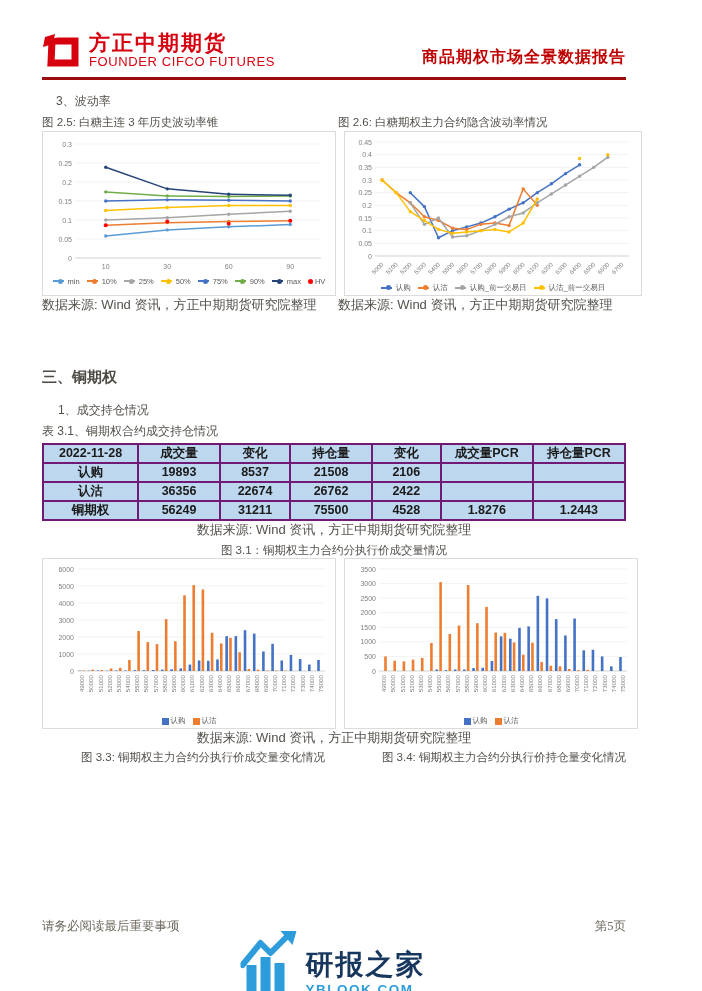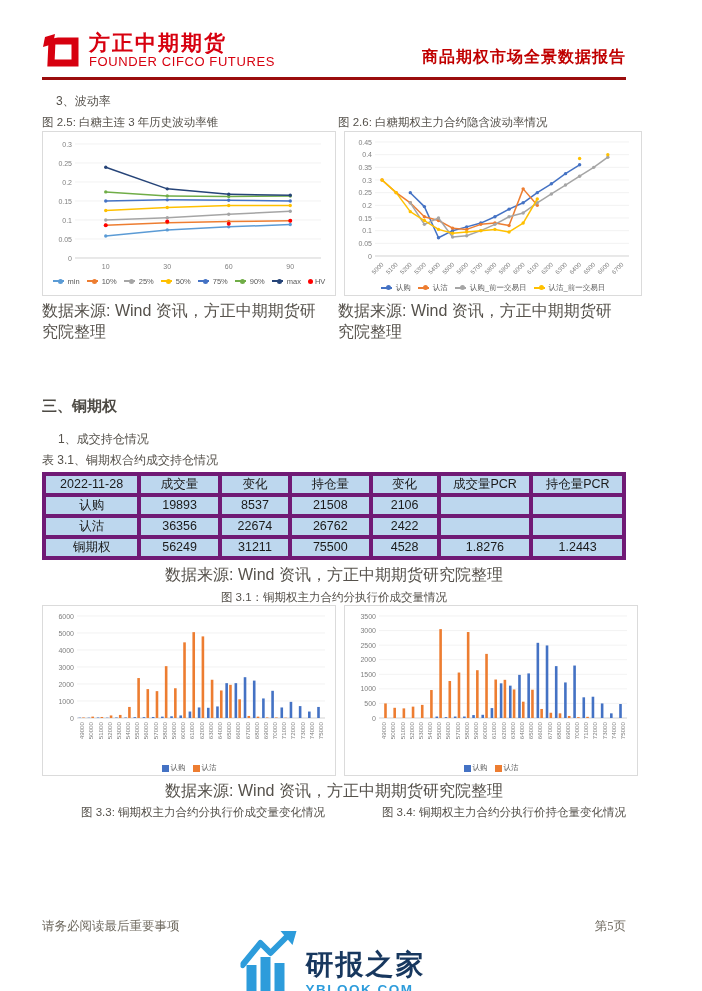--- a/index.html
+++ b/index.html
@@ -23,30 +23,30 @@
   .cap-center{text-align:center;}
   .chart-box{flex:1 1 0;border:1px solid #DBDBDB;background:#fff;padding:4px 2px 2px 2px;}
   .chart-box svg{display:block;margin:0 auto;font-family:"Liberation Sans",sans-serif;}
   .legend{display:flex;justify-content:center;align-items:center;gap:7px;flex-wrap:wrap;
           font-size:7.5px;color:#595959;margin-top:1px;}
   .leg-item{display:flex;align-items:center;gap:2px;}
   .leg-dash{width:11px;height:2px;display:inline-block;}
   .leg-dot{width:5px;height:5px;border-radius:50%;display:inline-block;}
   .leg-dot-ov{margin-left:-8px;margin-right:3px;}
   .leg-sq{width:7px;height:7px;display:inline-block;}
-  .source{font-size:16px;margin-top:5px;}
+  .source{font-size:13px;}
   .center{text-align:center;}
 
   .h-main{margin-top:54px;font-size:15px;font-weight:bold;color:#4d4a44;}
   .h-sub2{margin:15px 0 4px 16px;font-size:12px;}
   .table-title{text-align:left;font-size:12px;margin:3px 0 3px 0;}
   table.pcr{margin:0 auto;border-collapse:collapse;background:var(--table-bg);
             font-size:12.5px;color:#1a1a1a;}
-  table.pcr th,table.pcr td{border:4px solid #701a75;height:17px;padding:0 6px;
-            text-align:center;font-weight:normal;white-space:nowrap;}
+  table.pcr th,table.pcr td{border:2px solid #701a75;height:17px;padding:0 6px;
+            text-align:center;font-weight:bold;white-space:nowrap;}
 
   .caps-split{display:flex;justify-content:space-between;margin-top:3px;font-size:11.5px;margin-left:39px;}
 
   .footer{position:absolute;left:42px;right:40px;bottom:56px;display:flex;justify-content:space-between;
           font-family:"Liberation Serif","DejaVu Serif",serif;font-size:12.5px;color:#6F6A60;}
   .watermark{position:absolute;bottom:-6px;left:50%;transform:translateX(-50%);
              display:flex;align-items:flex-end;gap:7px;}
   .wm-cn{font-size:28px;font-weight:bold;color:var(--wm-navy);line-height:1;letter-spacing:2px;}
   .wm-en{font-size:13.5px;color:var(--wm-blue);letter-spacing:1.5px;margin-top:3px;font-weight:bold;}
 </style>

